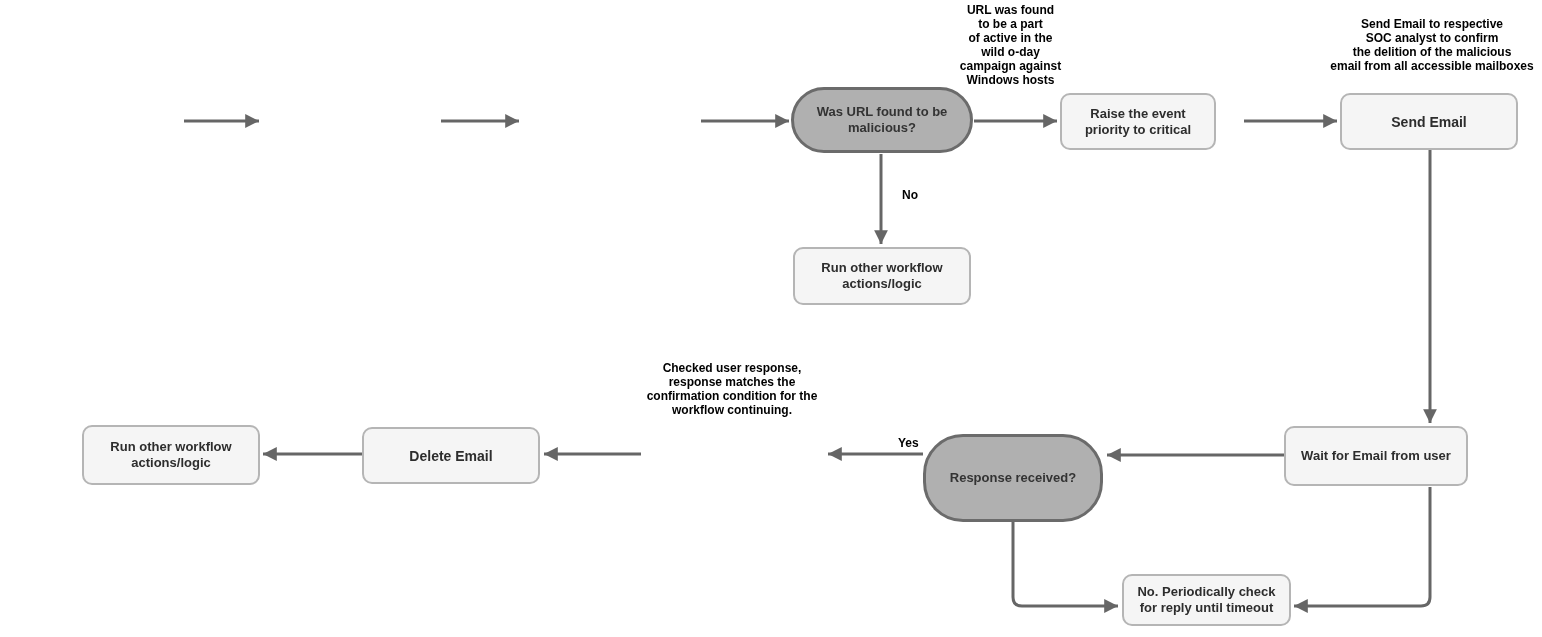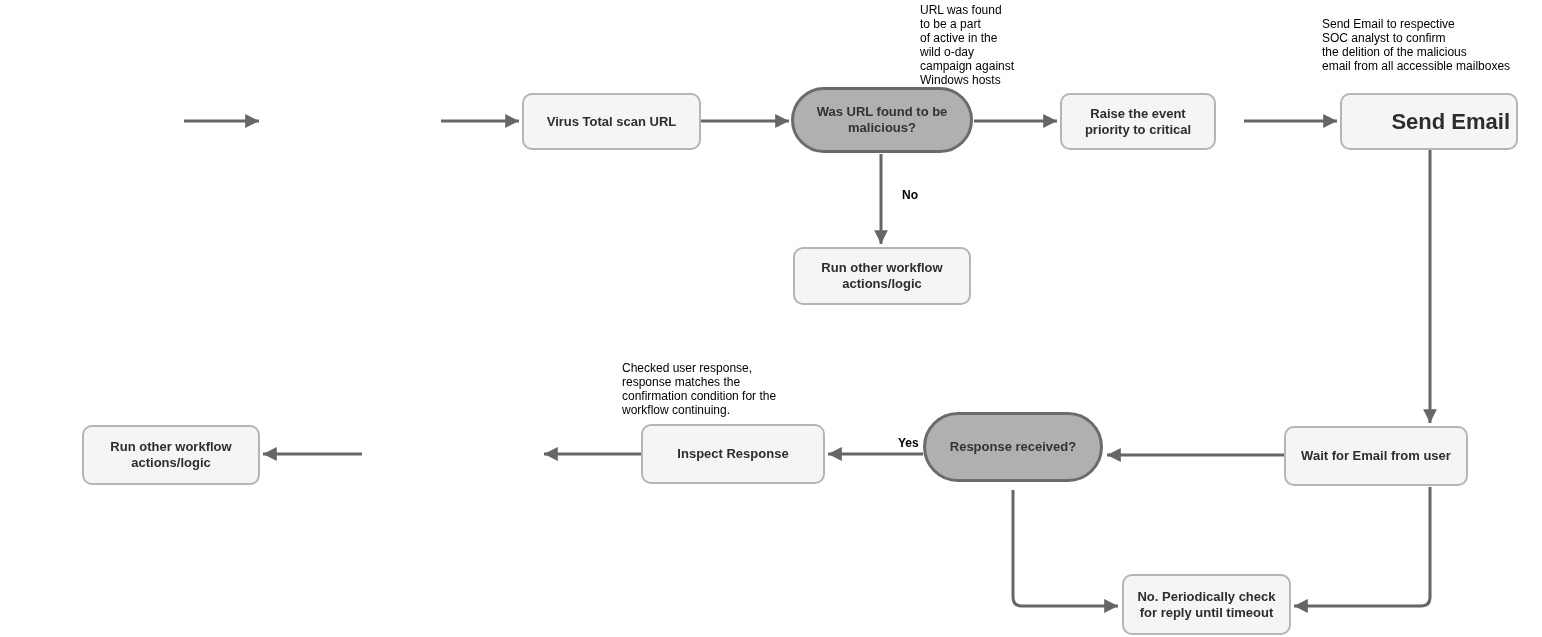--- a/index.html
+++ b/index.html
@@ -25,25 +25,26 @@
     background:#f5f5f5;
     border:2.5px solid #b5b5b5;
     border-radius:10px;
   }
   .decision{
     background:#b0b0b0;
     border:3px solid #6b6b6b;
     border-radius:40px;
     color:#333333;
   }
-  .big{font-size:22px;line-height:22px;justify-content:flex-end;}
+  .big{font-size:14px;line-height:22px;}
   .annotation{
     position:absolute;
+    text-align:center;
     color:#000000;
-    font-size:12px;font-weight:400;
+    font-size:12px;font-weight:700;
     line-height:14px;
     white-space:pre-line;
   }
   .edge-label{
     position:absolute;
     color:#000000;
     font-size:12px;font-weight:bold;
     line-height:13px;
     padding-left:14px;
   }
@@ -71,23 +72,20 @@
       <path d="M923 454 H828" marker-end="url(#arr)"></path>
       <path d="M641 454 H544" marker-end="url(#arr)"></path>
       <path d="M362 454 H263" marker-end="url(#arr)"></path>
       <path d="M1013 490 V597 Q1013 606 1022 606 H1118" marker-end="url(#arr)"></path>
       <path d="M1430 487 V597 Q1430 606 1421 606 H1294" marker-end="url(#arr)"></path>
     </g>
   </svg>
 
 
 
-  <div class="node process" style="left:522px;top:93px;width:179px;height:57px">
-    <span>Virus Total scan URL</span>
-  </div>
 
   <div class="node decision" style="left:791px;top:87px;width:182px;height:66px">
     <span>Was URL found to be malicious?</span>
   </div>
 
   <div class="node process" style="left:1060px;top:93px;width:156px;height:57px">
     <span>Raise the event priority to critical</span>
   </div>
 
   <div class="node process big" style="left:1340px;top:93px;width:178px;height:57px">
@@ -95,34 +93,34 @@
   </div>
 
   <div class="node process" style="left:793px;top:247px;width:178px;height:58px">
     <span>Run other workflow actions/logic</span>
   </div>
 
   <div class="node process" style="left:82px;top:425px;width:178px;height:60px">
     <span>Run other workflow actions/logic</span>
   </div>
 
-
-  <div class="node process" style="left:641px;top:424px;width:184px;height:60px">
-    <span>Inspect Response</span>
+  <div class="node process big" style="left:362px;top:427px;width:178px;height:57px">
+    <span>Delete Email</span>
   </div>
 
-  <div class="node decision" style="left:923px;top:412px;width:180px;height:70px">
+
+  <div class="node decision" style="left:923px;top:434px;width:180px;height:88px">
     <span>Response received?</span>
   </div>
 
   <div class="node process" style="left:1284px;top:426px;width:184px;height:60px">
     <span>Wait for Email from user</span>
   </div>
 
-  <div class="node process" style="left:1122px;top:574px;width:169px;height:61px">
+  <div class="node process" style="left:1122px;top:574px;width:169px;height:52px">
     <span>No. Periodically check for reply until timeout</span>
   </div>
 
   <div class="annotation" style="left:920px;top:3px;width:181px">URL was found
 to be a part
 of active in the
 wild o-day
 campaign against
 Windows hosts</div>
 

